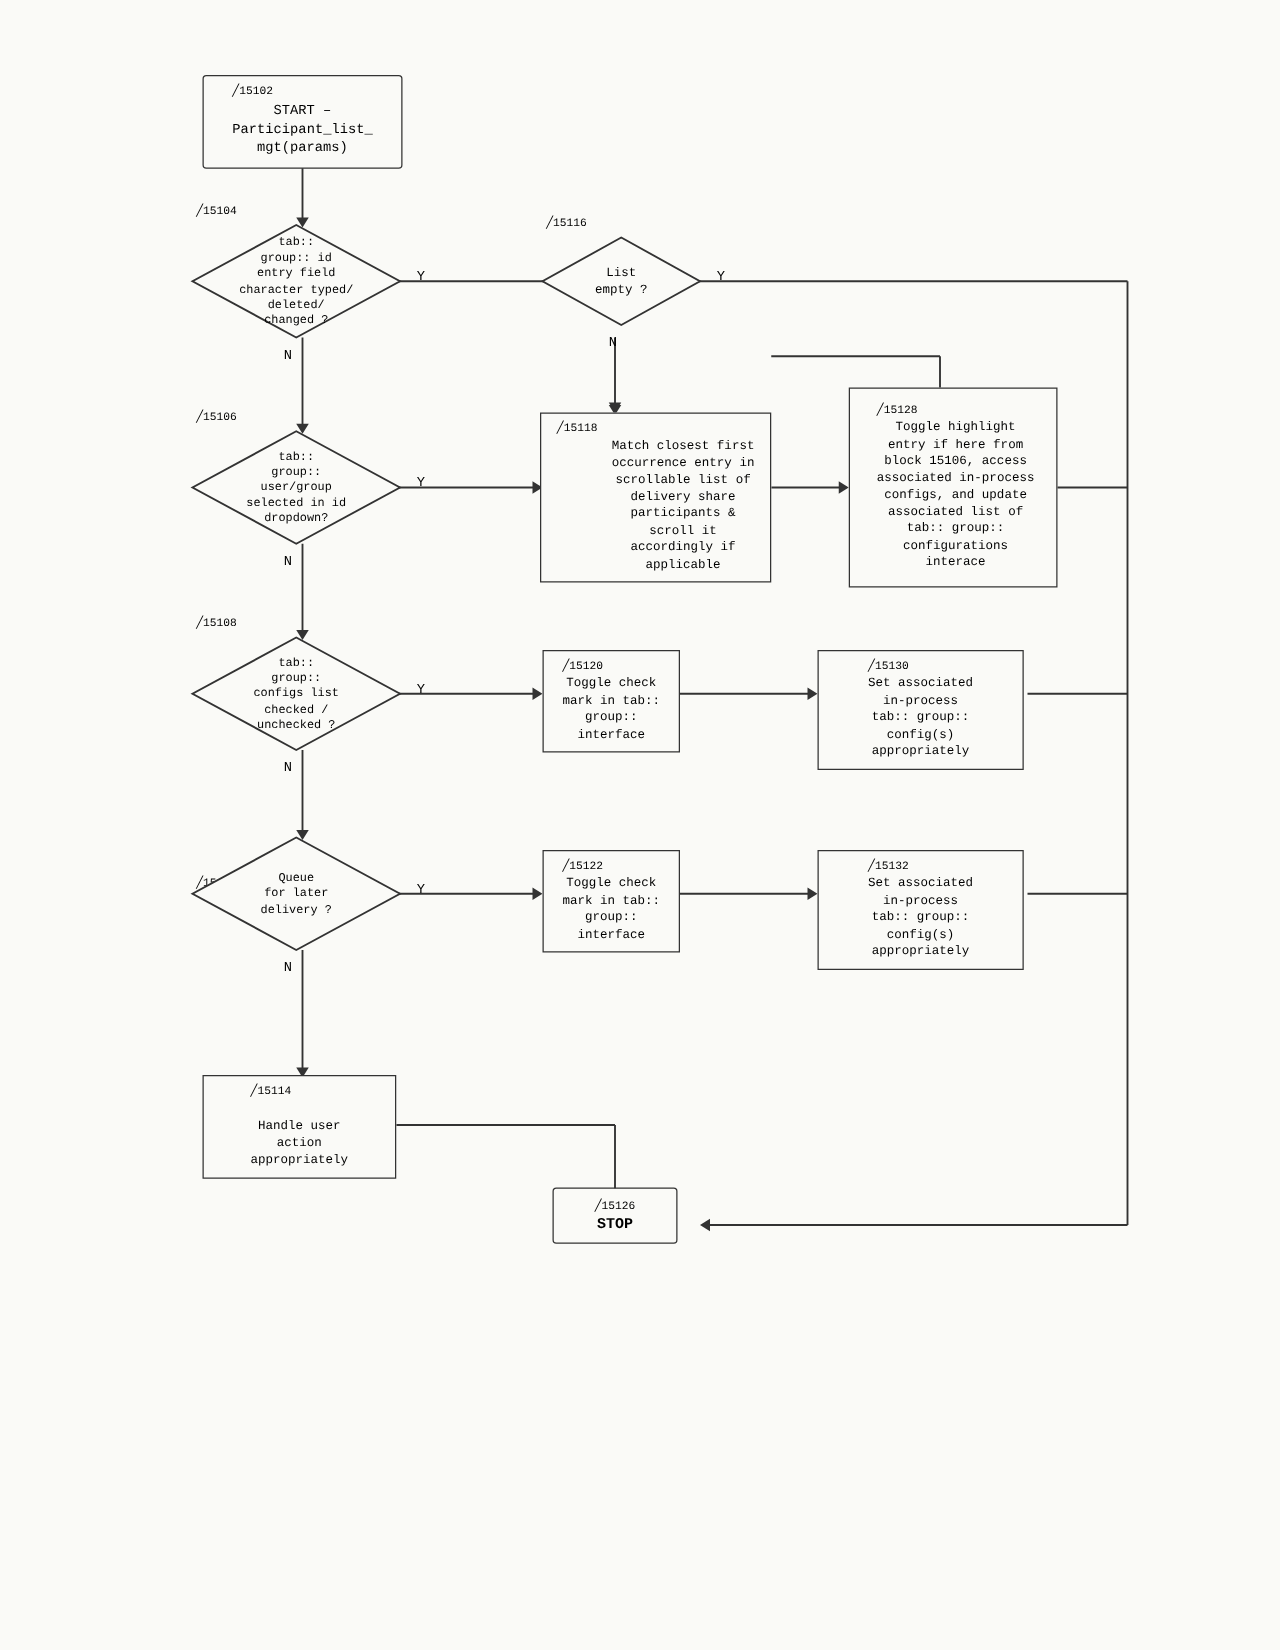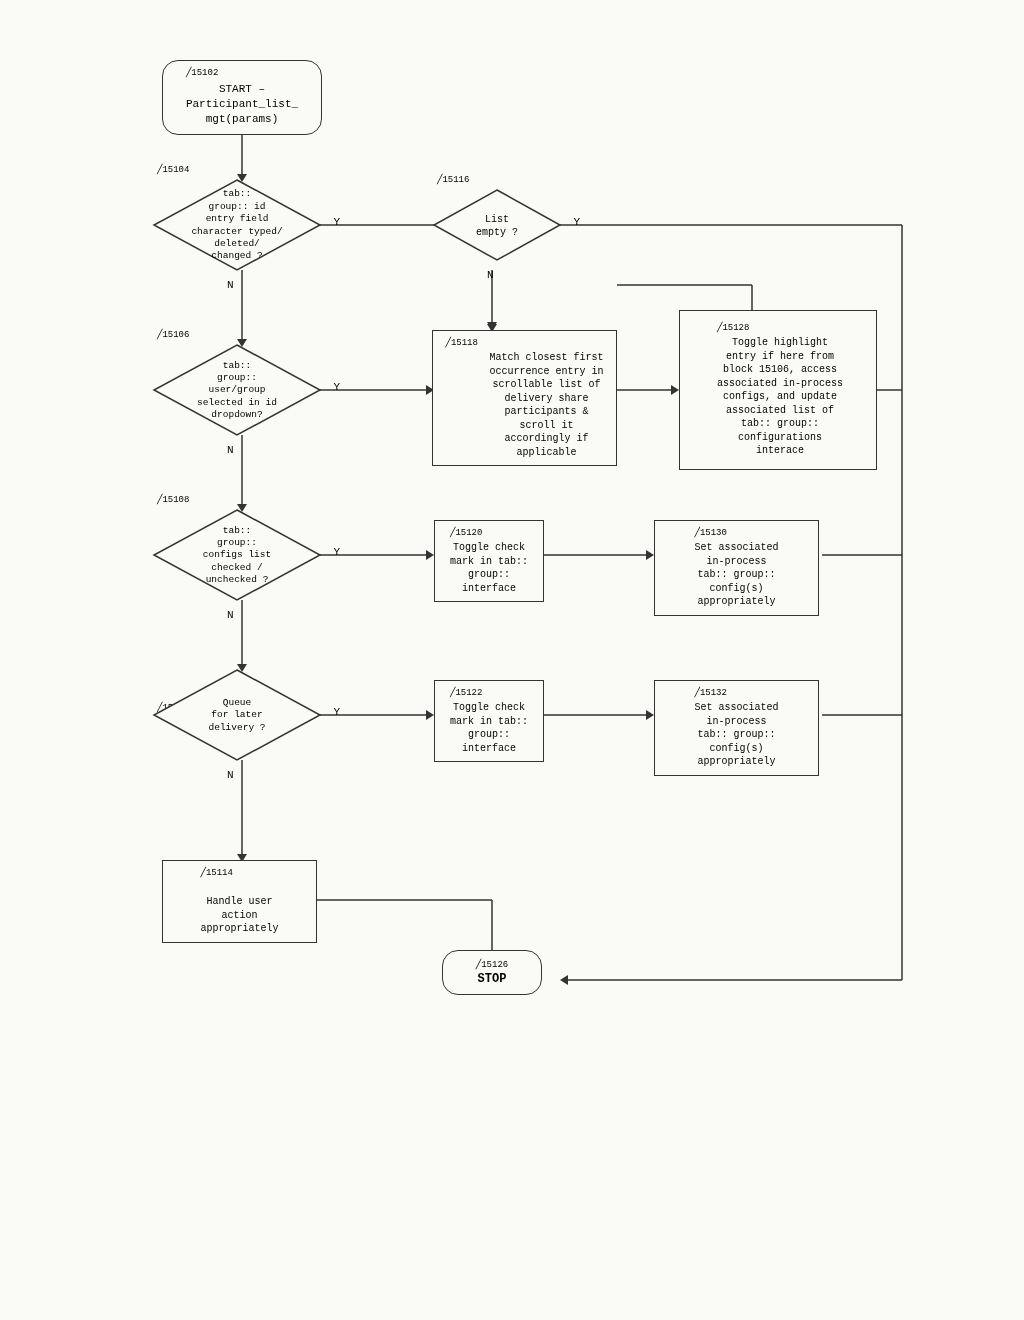--- a/index.html
+++ b/index.html
@@ -48,21 +48,21 @@
       position: absolute;
       font-family: 'Courier New', Courier, monospace;
       font-size: 11px;
       text-align: center;
       display: flex;
       align-items: center;
       justify-content: center;
     }
     .fc-rounded {
       border: 1.5px solid #333;
-      border-radius: 16px;
+      border-radius: 3px;
       background: #fafaf7;
       padding: 6px 10px;
     }
     .fc-rect {
       border: 1.5px solid #333;
       background: #fafaf7;
       padding: 6px 8px;
       line-height: 1.35;
     }
     svg.arrows {
@@ -218,21 +218,21 @@
 occurrence entry in
 scrollable list of
 delivery share
 participants &amp;
 scroll it
 accordingly if
 applicable</div>
       </div>
     </div>
 
-    <div class="fc-node fc-rect" style="left:617px; top:290px; width:198px; min-height:160px; line-height:1.35;padding-left:12px;">
+    <div class="fc-node fc-rect" style="left:617px; top:290px; width:167px; min-height:160px; line-height:1.35;padding-left:12px;">
       <div>
         <div style="font-size:9px; text-align:left; margin-bottom:2px;">╱15128</div>
         <div style="white-space:pre-line; font-size:10px;">Toggle highlight
 entry if here from
 block 15106, access
 associated in-process
 configs, and update
 associated list of
 tab:: group::
 configurations

